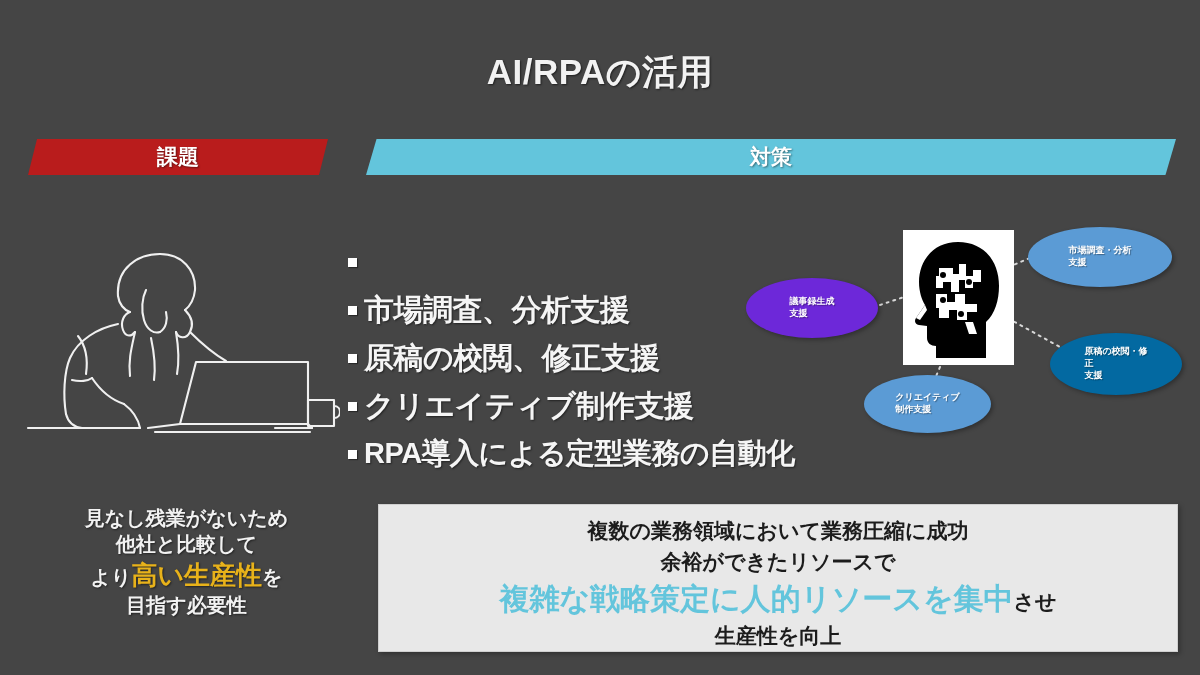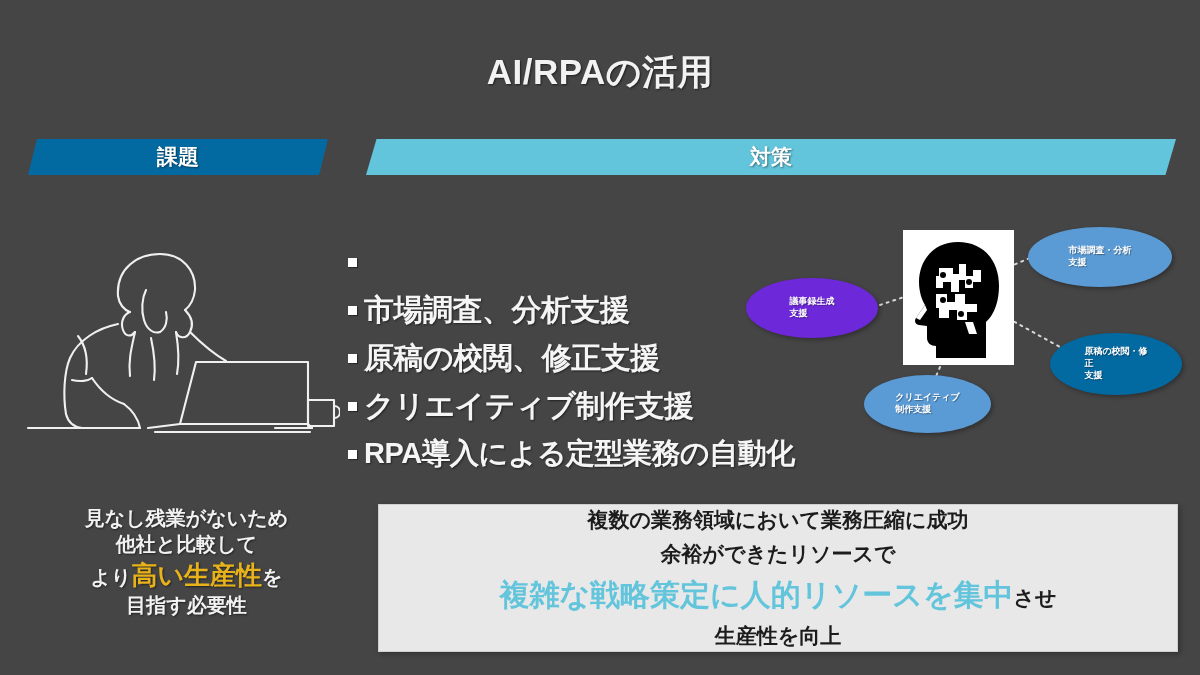--- a/index.html
+++ b/index.html
@@ -101,35 +101,35 @@
   #issue-caption .cap-line { font-size:20px; font-weight:bold; color:#f2f2f2;
     text-shadow:1px 1px 2px rgba(0,0,0,.5); white-space:nowrap; }
   #issue-caption .cap-hl { color:#E8B21A; font-size:26px; }
   #caption-line-3 { font-size:21px; }
 
   
   #result-panel {
     position:absolute; left:378px; top:504px; width:800px; height:148px;
     background:#E8E8E8;
     border:1px solid #cfcfcf;
-    display:flex; flex-direction:column; align-items:center; justify-content:space-between;
+    display:flex; flex-direction:column; align-items:center; justify-content:flex-end;
     text-align:center;
     box-shadow:2px 2px 5px rgba(0,0,0,.3);
   }
   #result-panel .res-line { color:#1c1c1c; font-size:21px; font-weight:bold; line-height:1.45; white-space:nowrap; }
   #result-line-3 { font-size:28px; line-height:1.3; }
   #result-line-3 .res-hl { color:#63C5DC; font-size:30px;font-family:Liberation Serif, serif; }
   #result-line-3 .res-tail { color:#1c1c1c; font-size:21px; }
 </style>
 </head>
 <body style="background: rgb(69, 69, 69);">
 
 <div id="slide-title">AI/RPAの活用</div>
 
-<div class="banner" id="banner-issue" style="background: #0369a1;">
+<div class="banner" id="banner-issue" style="background: #b91c1c;">
   <span>課題</span>
 </div>
 <div class="banner" id="banner-measure" style="background: rgb(99, 197, 220);">
   <span>対策</span>
 </div>
 
 <div id="worker-illustration">
   <svg viewBox="0 0 320 232" width="320" height="232" fill="none" stroke="#f0f0f0" stroke-width="2.1" stroke-linecap="round" stroke-linejoin="round">
 
     <path d="M8 200 L120 200"></path>

